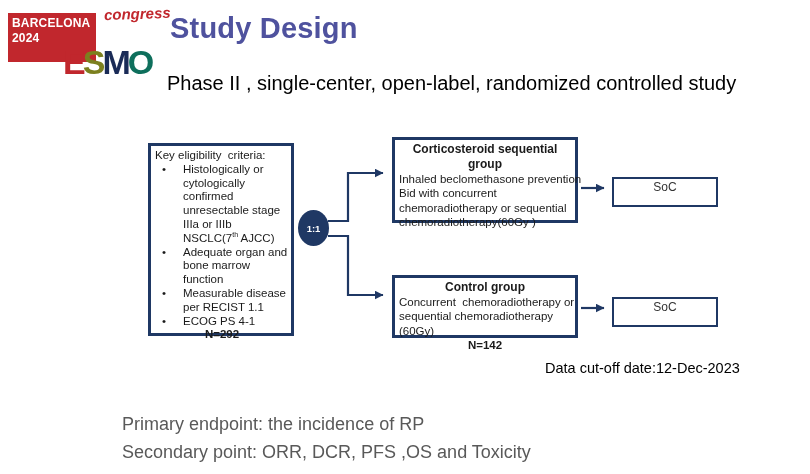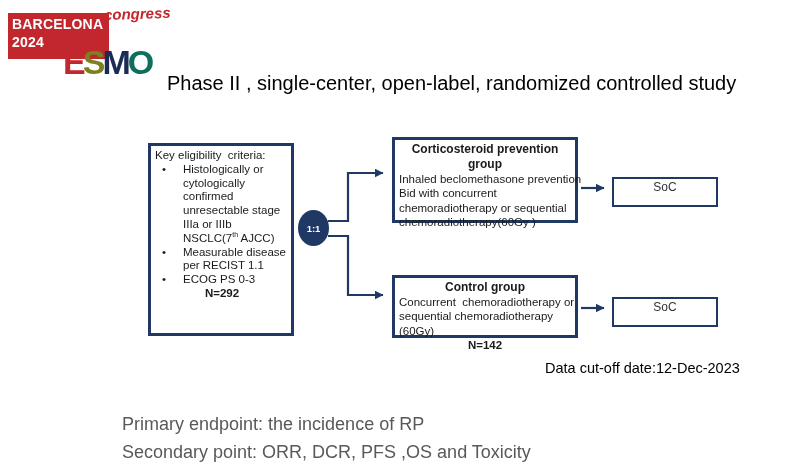--- a/index.html
+++ b/index.html
@@ -4,21 +4,21 @@
 <style>
   html,body{margin:0;padding:0;background:#fff;}
   .slide{
     position:relative;width:810px;height:474px;background:#ffffff;overflow:hidden;
     font-family:"Liberation Sans",sans-serif;color:#1a1a1a;
   }
   
   .logo{position:absolute;left:8px;top:6px;width:170px;height:44px;}
   .logo-venue{
     position:absolute;left:0;top:7px;background:#c1272d;color:#fff;
-    font-size:14px;font-weight:bold;line-height:1.25;padding:3px 6px 8px 4px;letter-spacing:.2px;
+    font-size:12px;font-weight:bold;line-height:1.25;padding:3px 6px 16px 4px;letter-spacing:.2px;
   }
   .logo-esmo{position:absolute;left:55px;top:3px;font-size:34px;font-weight:bold;letter-spacing:-3px;line-height:1;margin-top:36px;}
   .logo-esmo .l0{color:#c1272d;}
   .logo-esmo .l1{color:#7c801f;}
   .logo-esmo .l2{color:#1a2b57;}
   .logo-esmo .l3{color:#0e6f5c;}
   .logo-congress{
     position:absolute;left:96px;top:-1px;color:#c1272d;font-size:15px;font-weight:bold;
     font-style:italic;transform:rotate(-2deg);
   }
@@ -74,36 +74,38 @@
 
   <div class="logo">
     <div class="logo-venue">
       <div>BARCELONA</div>
       <div>2024</div>
     </div>
     <div class="logo-esmo"><span class="l0">E</span><span class="l1">S</span><span class="l2">M</span><span class="l3">O</span></div>
     <div class="logo-congress">congress</div>
   </div>
 
+  <div class="title">Study Design</div>
   <div class="subtitle">Phase II , single-center, open-label, randomized controlled study</div>
 
   <div class="elig-box navy-border">
     <div class="elig-head">Key eligibility  criteria:</div>
     <ul>
       <li><span>Histologically or cytologically confirmed unresectable stage IIIa or IIIb NSCLC(7</span><sup>th</sup><span> AJCC)</span></li>
+      <li><span>Adequate organ and bone marrow function</span></li>
       <li><span>Measurable disease per RECIST 1.1</span></li>
-      <li><span>ECOG PS 0-3</span></li>
+      <li><span>ECOG PS 4-1</span></li>
     </ul>
     <div class="n-label">N=292</div>
   </div>
 
   <div class="ratio-circle">1:1</div>
 
   <div class="arm-box arm-top navy-border">
-    <div class="arm-title">Corticosteroid prevention group</div>
+    <div class="arm-title">Corticosteroid sequential group</div>
     <div class="arm-line">Inhaled beclomethasone prevention</div>
     <div class="arm-line">Bid with concurrent</div>
     <div class="arm-line">chemoradiotherapy or sequential</div>
     <div class="arm-line">chemoradiotherapy(60Gy )</div>
   </div>
 
   <div class="arm-box arm-bottom navy-border">
     <div class="arm-title">Control group</div>
     <div class="arm-line">Concurrent  chemoradiotherapy or</div>
     <div class="arm-line">sequential chemoradiotherapy</div>

